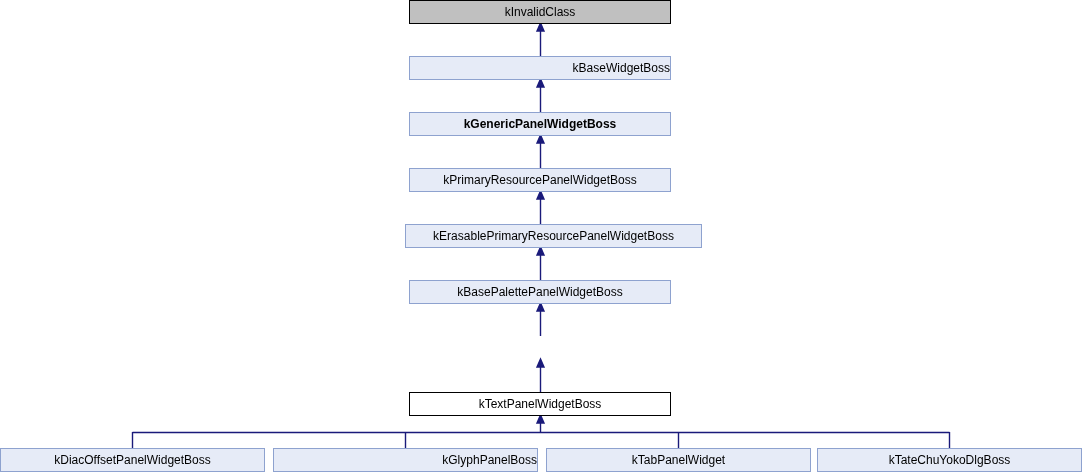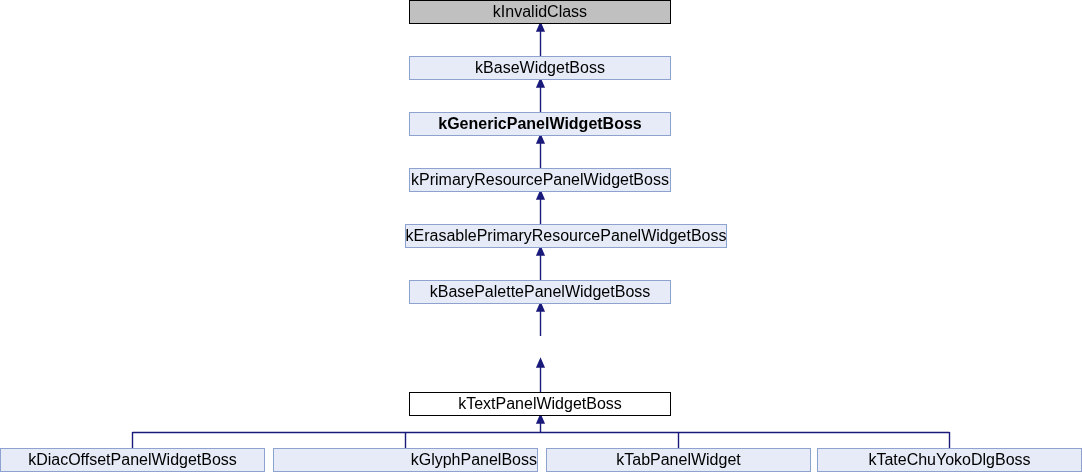--- a/index.html
+++ b/index.html
@@ -14,21 +14,21 @@
     background: #ffffff;
     font-family: "Liberation Sans", sans-serif;
     overflow: hidden;
   }
   .node {
     position: absolute;
     box-sizing: border-box;
     display: flex;
     align-items: center;
     justify-content: center;
-    font-size: 16px;
+    font-size: 12px;
     line-height: 1;
     color: #000000;
     white-space: nowrap;
     letter-spacing: 0px;
   }
   .node.inherit {
     background: #e6ebf7;
     border: 1px solid #8ea2cf;
   }
   .node.root {
@@ -86,33 +86,33 @@
       <line x1="405.5" y1="432" x2="405.5" y2="448"></line>
       <line x1="678.5" y1="432" x2="678.5" y2="448"></line>
       <line x1="949.5" y1="432" x2="949.5" y2="448"></line>
     </g>
   </svg>
 
   <div class="node root" style="left:409px; top:0px; width:262px; height:24px;">
     <span>kInvalidClass</span>
   </div>
 
-  <div class="node inherit" style="left:409px; top:56px; width:262px; height:24px;">
+  <div class="node inherit" style="left:409px; top:56px; width:262px; height:24px;justify-content:flex-end;">
     <span>kBaseWidgetBoss</span>
   </div>
 
   <div class="node inherit" style="left:409px; top:112px; width:262px; height:24px;font-weight:bold;">
     <span>kGenericPanelWidgetBoss</span>
   </div>
 
   <div class="node inherit" style="left:409px; top:168px; width:262px; height:24px;">
     <span>kPrimaryResourcePanelWidgetBoss</span>
   </div>
 
-  <div class="node inherit" style="left:405px; top:224px; width:322px; height:24px;justify-content:center;">
+  <div class="node inherit" style="left:405px; top:224px; width:297px; height:24px;justify-content:center;">
     <span>kErasablePrimaryResourcePanelWidgetBoss</span>
   </div>
 
   <div class="node inherit" style="left:409px; top:280px; width:262px; height:24px;justify-content:center;">
     <span>kBasePalettePanelWidgetBoss</span>
   </div>
 
 
   <div class="node current" style="left:409px; top:392px; width:262px; height:24px;">
     <span>kTextPanelWidgetBoss</span>

